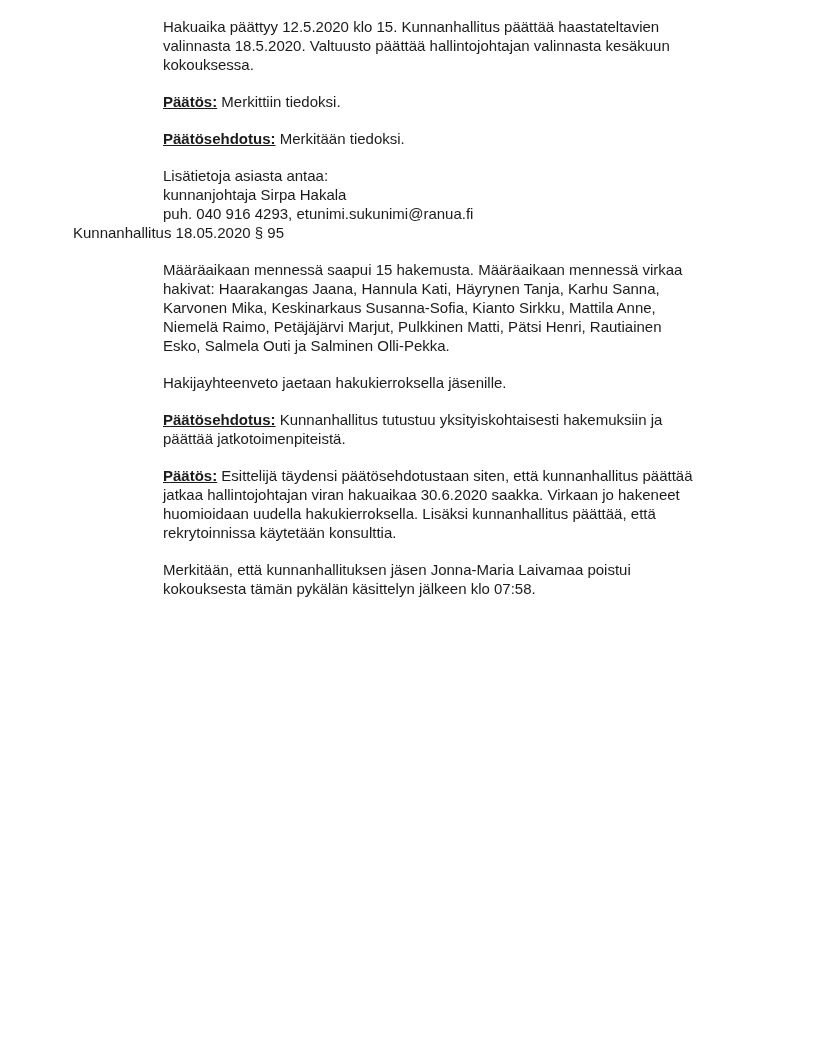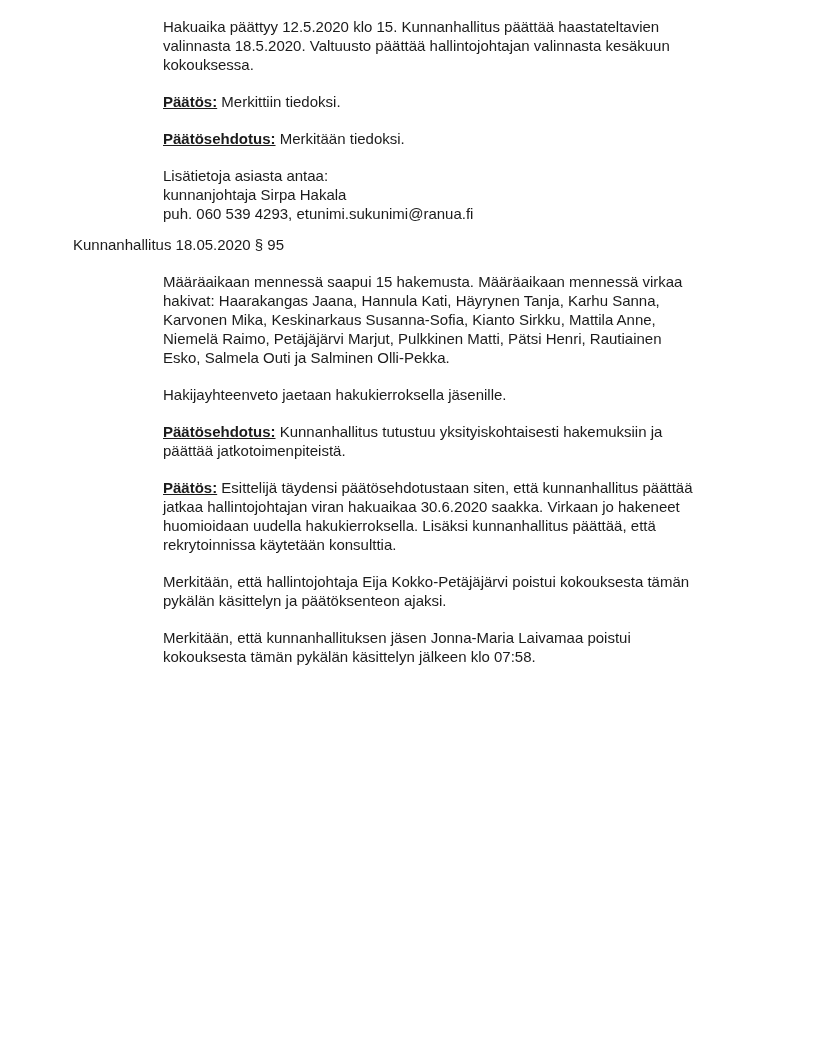--- a/index.html
+++ b/index.html
@@ -18,51 +18,49 @@
     position: absolute;
     left: 73px;
     top: 17px;
     width: 700px;
   }
   .block {
     white-space: pre;           
   }
   .block + .block { margin-top: 18px; }   
   .block.indent { margin-left: 90px; }    
-  .block.gap-none { margin-top: 12px; }      
+  .block.gap-none { margin-top: 0; }      
   .block.gap-large { }  
   .lbl {
     font-weight: bold;
     text-decoration: underline;
   }
 </style>
 </head>
 <body>
 
 <div class="page">
   <div class="doc">
       <div class="block indent">Hakuaika päättyy 12.5.2020 klo 15. Kunnanhallitus päättää haastateltavien
 valinnasta 18.5.2020. Valtuusto päättää hallintojohtajan valinnasta kesäkuun
 kokouksessa.</div>
       <div class="block indent"><span class="lbl">Päätös:</span> Merkittiin tiedoksi.</div>
       <div class="block indent"><span class="lbl">Päätösehdotus:</span> Merkitään tiedoksi.</div>
       <div class="block indent">Lisätietoja asiasta antaa:
 kunnanjohtaja Sirpa Hakala
-puh. 060 539 4293, etunimi.sukunimi@ranua.fi</div>
+puh. 040 916 4293, etunimi.sukunimi@ranua.fi</div>
       <div class="block margin gap-none">Kunnanhallitus 18.05.2020 § 95</div>
       <div class="block indent gap-large">Määräaikaan mennessä saapui 15 hakemusta. Määräaikaan mennessä virkaa
 hakivat: Haarakangas Jaana, Hannula Kati, Häyrynen Tanja, Karhu Sanna,
 Karvonen Mika, Keskinarkaus Susanna-Sofia, Kianto Sirkku, Mattila Anne,
 Niemelä Raimo, Petäjäjärvi Marjut, Pulkkinen Matti, Pätsi Henri, Rautiainen
 Esko, Salmela Outi ja Salminen Olli-Pekka.</div>
       <div class="block indent">Hakijayhteenveto jaetaan hakukierroksella jäsenille.</div>
       <div class="block indent"><span class="lbl">Päätösehdotus:</span> Kunnanhallitus tutustuu yksityiskohtaisesti hakemuksiin ja
 päättää jatkotoimenpiteistä.</div>
       <div class="block indent"><span class="lbl">Päätös:</span> Esittelijä täydensi päätösehdotustaan siten, että kunnanhallitus päättää
 jatkaa hallintojohtajan viran hakuaikaa 30.6.2020 saakka. Virkaan jo hakeneet
 huomioidaan uudella hakukierroksella. Lisäksi kunnanhallitus päättää, että
 rekrytoinnissa käytetään konsulttia.</div>
-      <div class="block indent">Merkitään, että hallintojohtaja Eija Kokko-Petäjäjärvi poistui kokouksesta tämän
-pykälän käsittelyn ja päätöksenteon ajaksi.</div>
       <div class="block indent">Merkitään, että kunnanhallituksen jäsen Jonna-Maria Laivamaa poistui
 kokouksesta tämän pykälän käsittelyn jälkeen klo 07:58.</div>
     </div>
 </div>
 
 </body></html>

